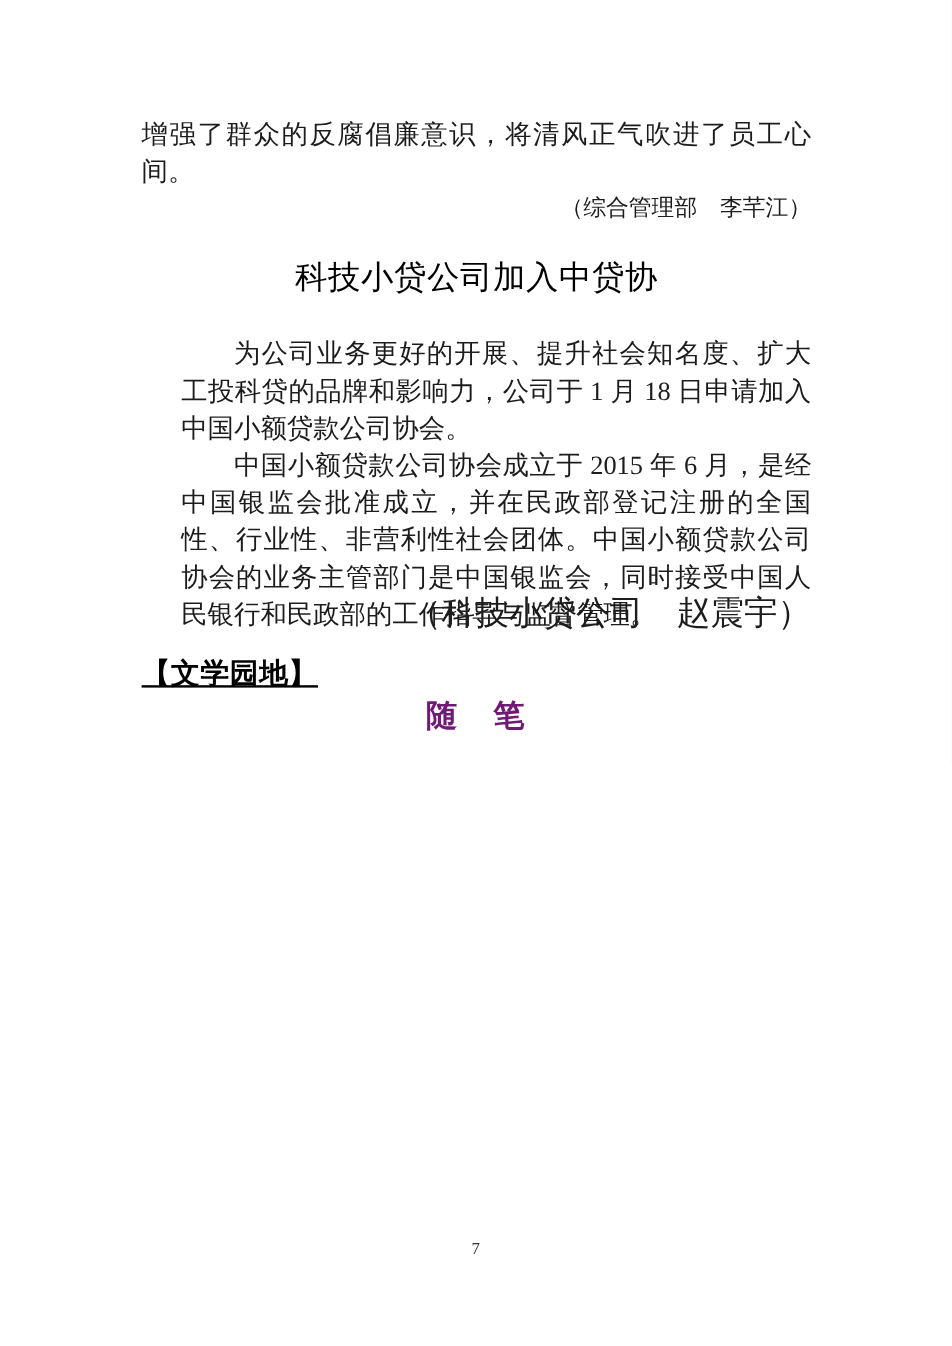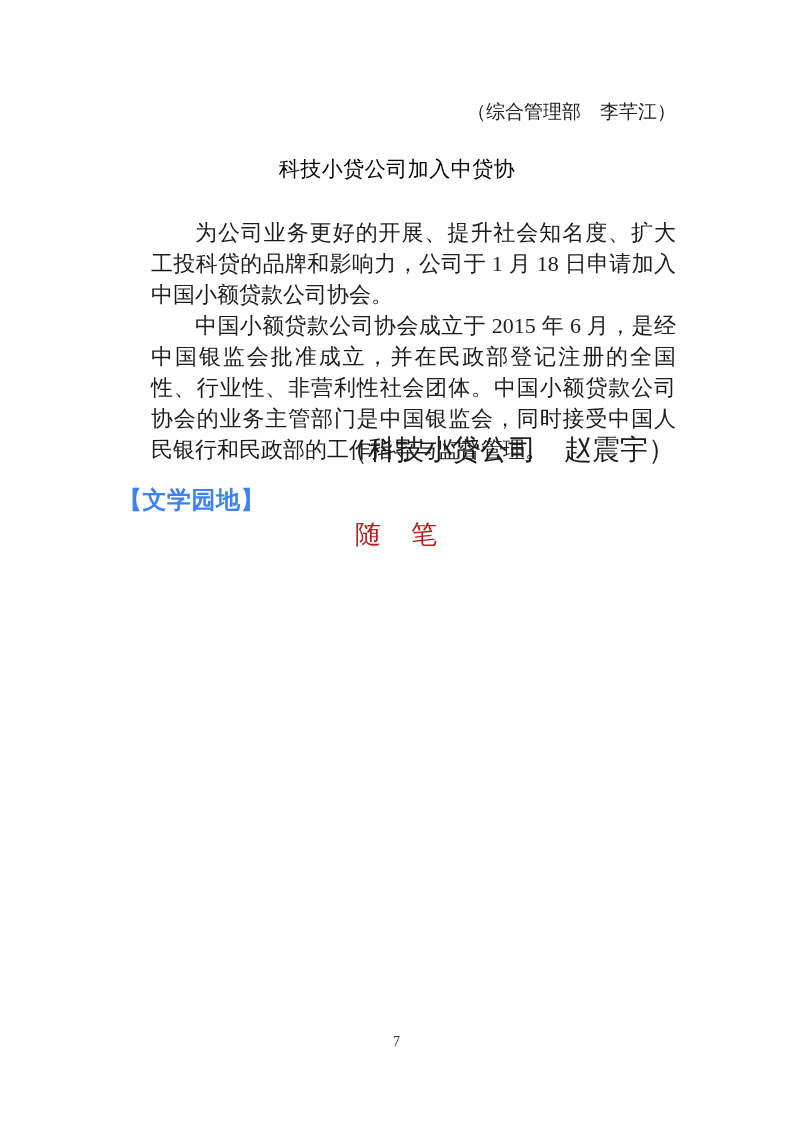--- a/index.html
+++ b/index.html
@@ -37,70 +37,72 @@
   .indent { text-indent: 2em; margin-left: 33px; }
   .sig-line {
     font-size: 19px;
     line-height: 32px;
     text-align: right;
     color: #1c1c1c;
   }
   .article-title {
     font-family: "Liberation Sans", sans-serif;
     font-weight: normal;
-    font-size: 21px;
+    font-size: 27px;
     line-height: 34px;
     text-align: center;
     color: #000000;
     margin: 24px 0 31px 0;
     letter-spacing: 0.5px;
   }
   .para-with-sig { position: relative; }
   .sig-abs {
     position: absolute;
     right: 0;
     bottom: 0;
     font-size: 28px;
     line-height: 31px;
     white-space: nowrap;
   }
   .section-label {
     font-size: 24px;
     font-weight: bold;
-    color: #3b82f6;
+    color: #000000;
     line-height: 30px;
     margin-top: 20px;
     letter-spacing: 0.5px;
+    text-decoration: underline;
   }
   .essay-title {
     font-family: "Liberation Sans", sans-serif;
-    font-weight: normal;
+    font-weight: bold;
     font-size: 26px;
     line-height: 34px;
     text-align: center;
-    color: #b91c1c;
+    color: #701a75;
     margin: 2px 0 33px 0;
     letter-spacing: 2px;
   }
   .page-number {
     position: absolute;
     left: 0;
     right: 0;
     top: 1034px;
     text-align: center;
     font-size: 14px;
     color: #333333;
   }
 </style>
 </head>
 <body>
 
 <div class="page">
   <div class="content">
 
+    <p class="body-text">增强了群众的反腐倡廉意识，将清风正气吹进了员工心间。</p>
 
     <div class="sig-line">（综合管理部　李芊江）</div>
 
     <h1 class="article-title">科技小贷公司加入中贷协</h1>
 
     <p class="body-text indent">为公司业务更好的开展、提升社会知名度、扩大工投科贷的品牌和影响力，公司于 1 月 18 日申请加入中国小额贷款公司协会。</p>
 
 
     <div class="para-with-sig">
       <p class="body-text indent">中国小额贷款公司协会成立于 2015 年 6 月，是经中国银监会批准成立，并在民政部登记注册的全国性、行业性、非营利性社会团体。中国小额贷款公司协会的业务主管部门是中国银监会，同时接受中国人民银行和民政部的工作指导与监督管理。</p>

